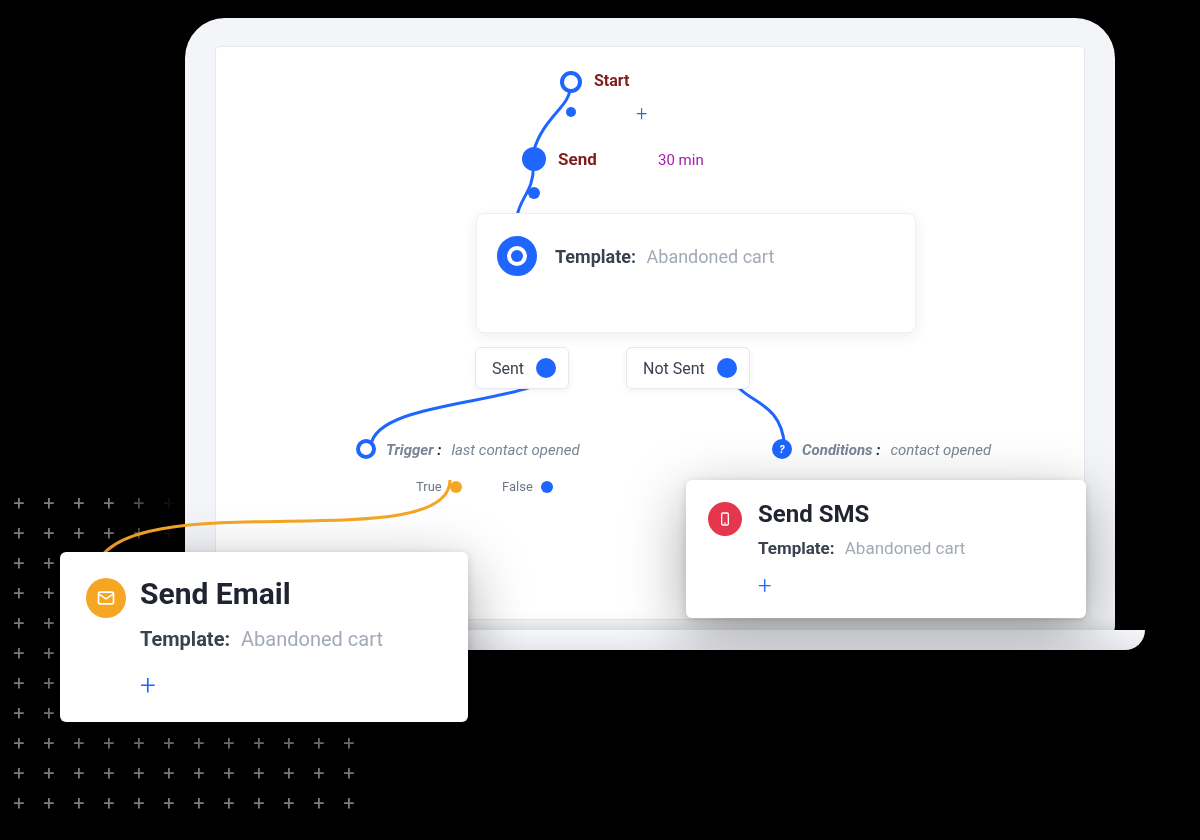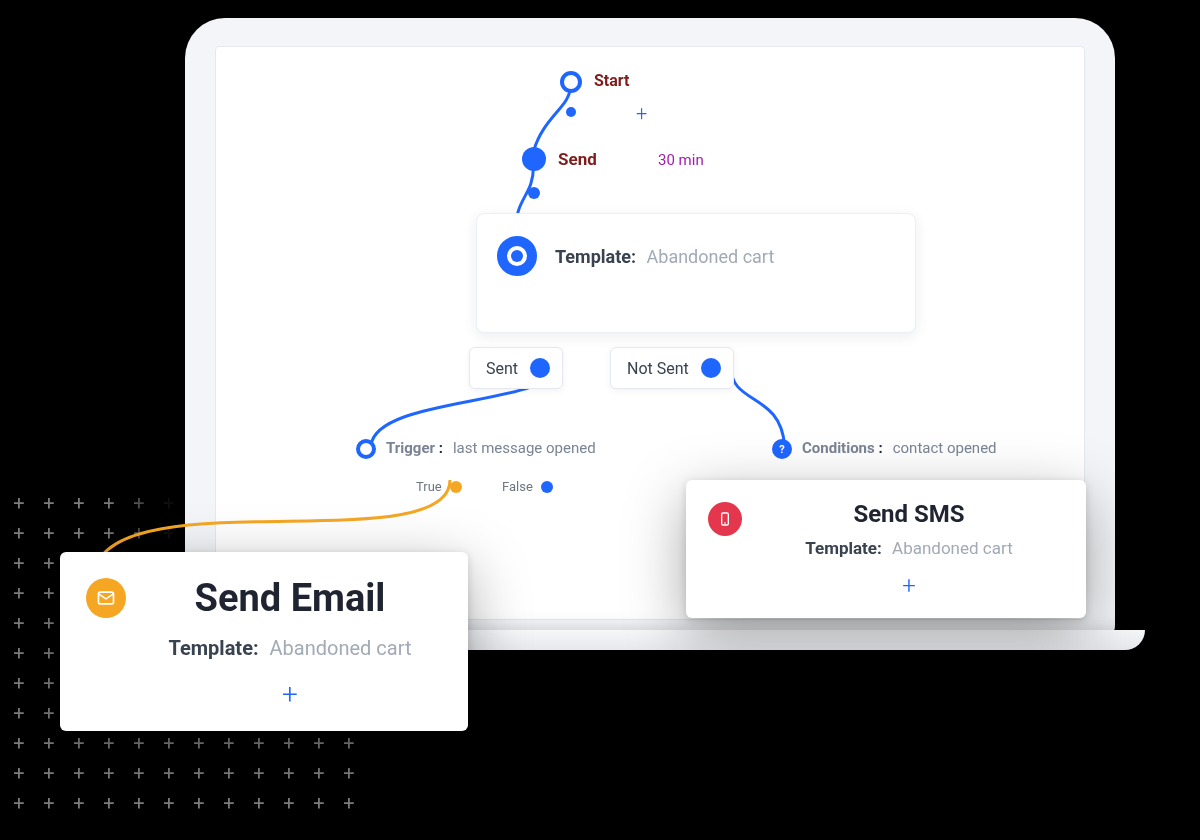--- a/index.html
+++ b/index.html
@@ -113,53 +113,53 @@
     color: #39424f;
     box-shadow: 0 2px 6px rgba(30,40,70,.06);
   }
   .branch-chip .dotb {
     width: 20px; height: 20px; border-radius: 50%; background: #1f66ff;
   }
 
   .trig {
     position: absolute;
     display: flex;
-    align-items: flex-start;
+    align-items: flex-end;
     gap: 10px;
     font-size: 15px;
+    font-style: italic;
   }
   .trig .tdot {
     width: 20px; height: 20px; border-radius: 50%; background:#fff; border:4px solid #1f66ff;
   }
   .trig b { color:#1f2430; font-weight:700; }
   .trig span { color:#7a8494; }
 
   .tf { position:absolute; font-size:13px; color:#6e7682; display:flex; align-items:center; gap:8px;}
   .tf .d { width:12px; height:12px; border-radius:50%; }
 
   .plus-icon { position:absolute; color:#1f66ff; font-size:28px; font-weight:300; line-height:1; cursor:pointer; }
 
   
   .card {
     position: absolute;
     background: #fff;
     border-radius: 6px;
     box-shadow: 0 18px 60px rgba(0,0,0,.35), 0 2px 8px rgba(0,0,0,.15);
     padding: 24px 28px 20px 80px;
     z-index: 5;
-    text-align: center;
   }
   .card .cicon {
     position: absolute;
     left: 26px; top: 26px;
     width: 40px; height: 40px; border-radius: 50%;
     display:flex; align-items:center; justify-content:center;
     color:#fff;
   }
-  .card h3 { font-size: 38px; font-weight:700; color:#1f2430; }
+  .card h3 { font-size: 30px; font-weight:700; color:#1f2430; }
   .card .tmpl { margin-top: 16px; font-size: 20px; }
   .card .tmpl b { color:#39424f; font-weight:700; }
   .card .tmpl span { color:#a2aab6; margin-left:6px; }
   .card .plus { margin-top: 18px; font-size:28px; color:#1f66ff; font-weight:300; cursor:pointer; }
 
   .card.email { left: 60px; top: 552px; width: 408px; }
   .card.sms   { left: 686px; top: 480px; width: 400px; padding:20px 26px 18px 72px; }
   .card.sms .cicon { width:34px; height:34px; left:22px; top:22px; }
   .card.sms h3 { font-size:24px; }
   .card.sms .tmpl { font-size:17px; margin-top:10px; }
@@ -348,33 +348,33 @@
       <div class="dot" style="left:312px; top:140px; width:12px; height:12px;"></div>
 
       <div class="fb-card">
         <div class="cicon"></div>
         <div class="tmpl">
           <b>Template:</b>
           <span>Abandoned cart</span>
         </div>
       </div>
 
-      <div class="branch-chip" style="left:253px; top:300px;">
+      <div class="branch-chip" style="left:259px; top:300px;">
         <span>Sent</span>
         <span class="dotb"></span>
       </div>
-      <div class="branch-chip" style="left:394px; top:300px;">
+      <div class="branch-chip" style="left:410px; top:300px;">
         <span>Not Sent</span>
         <span class="dotb"></span>
       </div>
 
       <div class="trig" style="left:140px; top:392px;">
         <div class="tdot"></div>
         <b><span>Trigger</span> :</b>
-        <span>last message opened</span>
+        <span>last contact opened</span>
       </div>
       <div class="tf" style="left:200px; top:432px;">
         <span>True</span>
         <span class="d" style="background:#f5a623;"></span>
       </div>
       <div class="tf" style="left:286px; top:432px;">
         <span>False</span>
         <span class="d" style="background:#1f66ff;"></span>
       </div>
 

